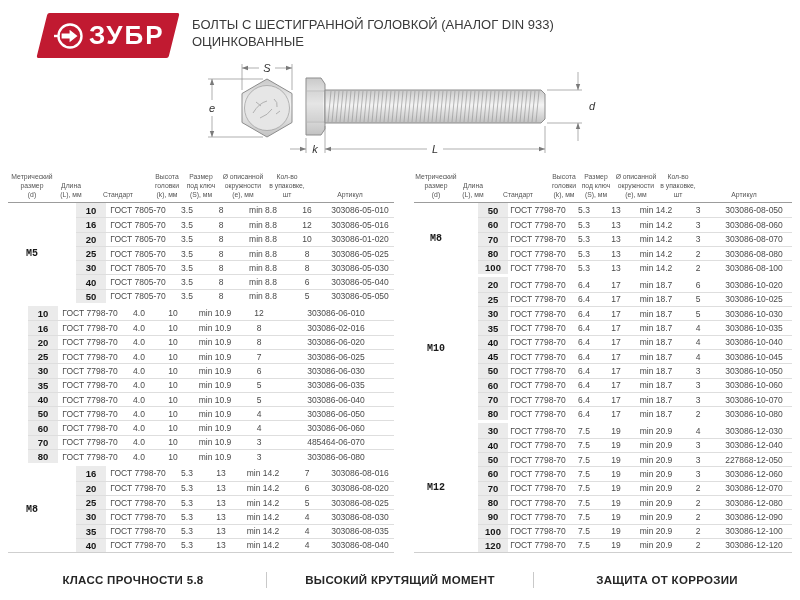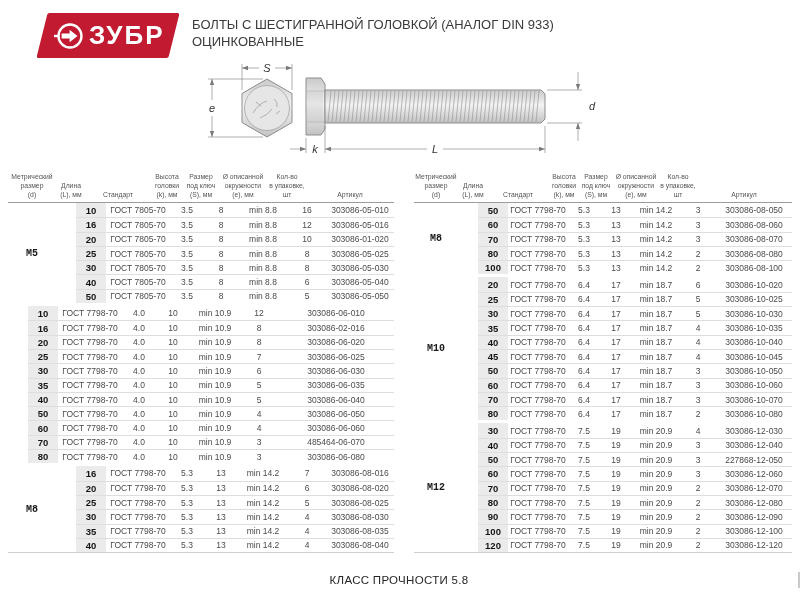--- a/index.html
+++ b/index.html
@@ -36,21 +36,21 @@
   .rows { flex:1;margin-left:20px; }
   .row { display:grid; grid-template-columns:var(--cols); height:14.3px; align-items:stretch; }
   .rows .row + .row { border-top:1px solid #dedede; }
   .cell { display:flex; align-items:center; justify-content:center;
           font-size:8.5px; color:#4a4a4a; white-space:nowrap; }
   .c-len { background:#ebebeb; font-weight:bold; font-size:9.5px; color:#141414; }
 
   
   .footer { position:absolute; left:0; top:567px; width:800px; height:26px;
             display:flex; align-items:center; }
-  .fsec { flex:1; text-align:center; font-weight:normal; font-size:11.5px;
+  .fsec { flex:1; text-align:center; font-weight:bold; font-size:11.5px;
           color:#262626; letter-spacing:0.3px; }
   .fsep { width:1px; height:16px; background:#c9c9c9; }
 </style>
 </head>
 <body>
 
 <div id="page">
 
   <div class="logo-box">
     <div class="logo-inner">
@@ -745,16 +745,18 @@
             <div class="cell">2</div>
             <div class="cell">303086-12-120</div>
           </div>
         </div>
       </div>
     </div>
 
   <div class="footer">
     <div class="fsec">КЛАСС ПРОЧНОСТИ 5.8</div>
     <div class="fsep"></div>
+    <div class="fsec">ВЫСОКИЙ КРУТЯЩИЙ МОМЕНТ</div>
     <div class="fsep"></div>
+    <div class="fsec">ЗАЩИТА ОТ КОРРОЗИИ</div>
   </div>
 
 </div>
 
 </body></html>

